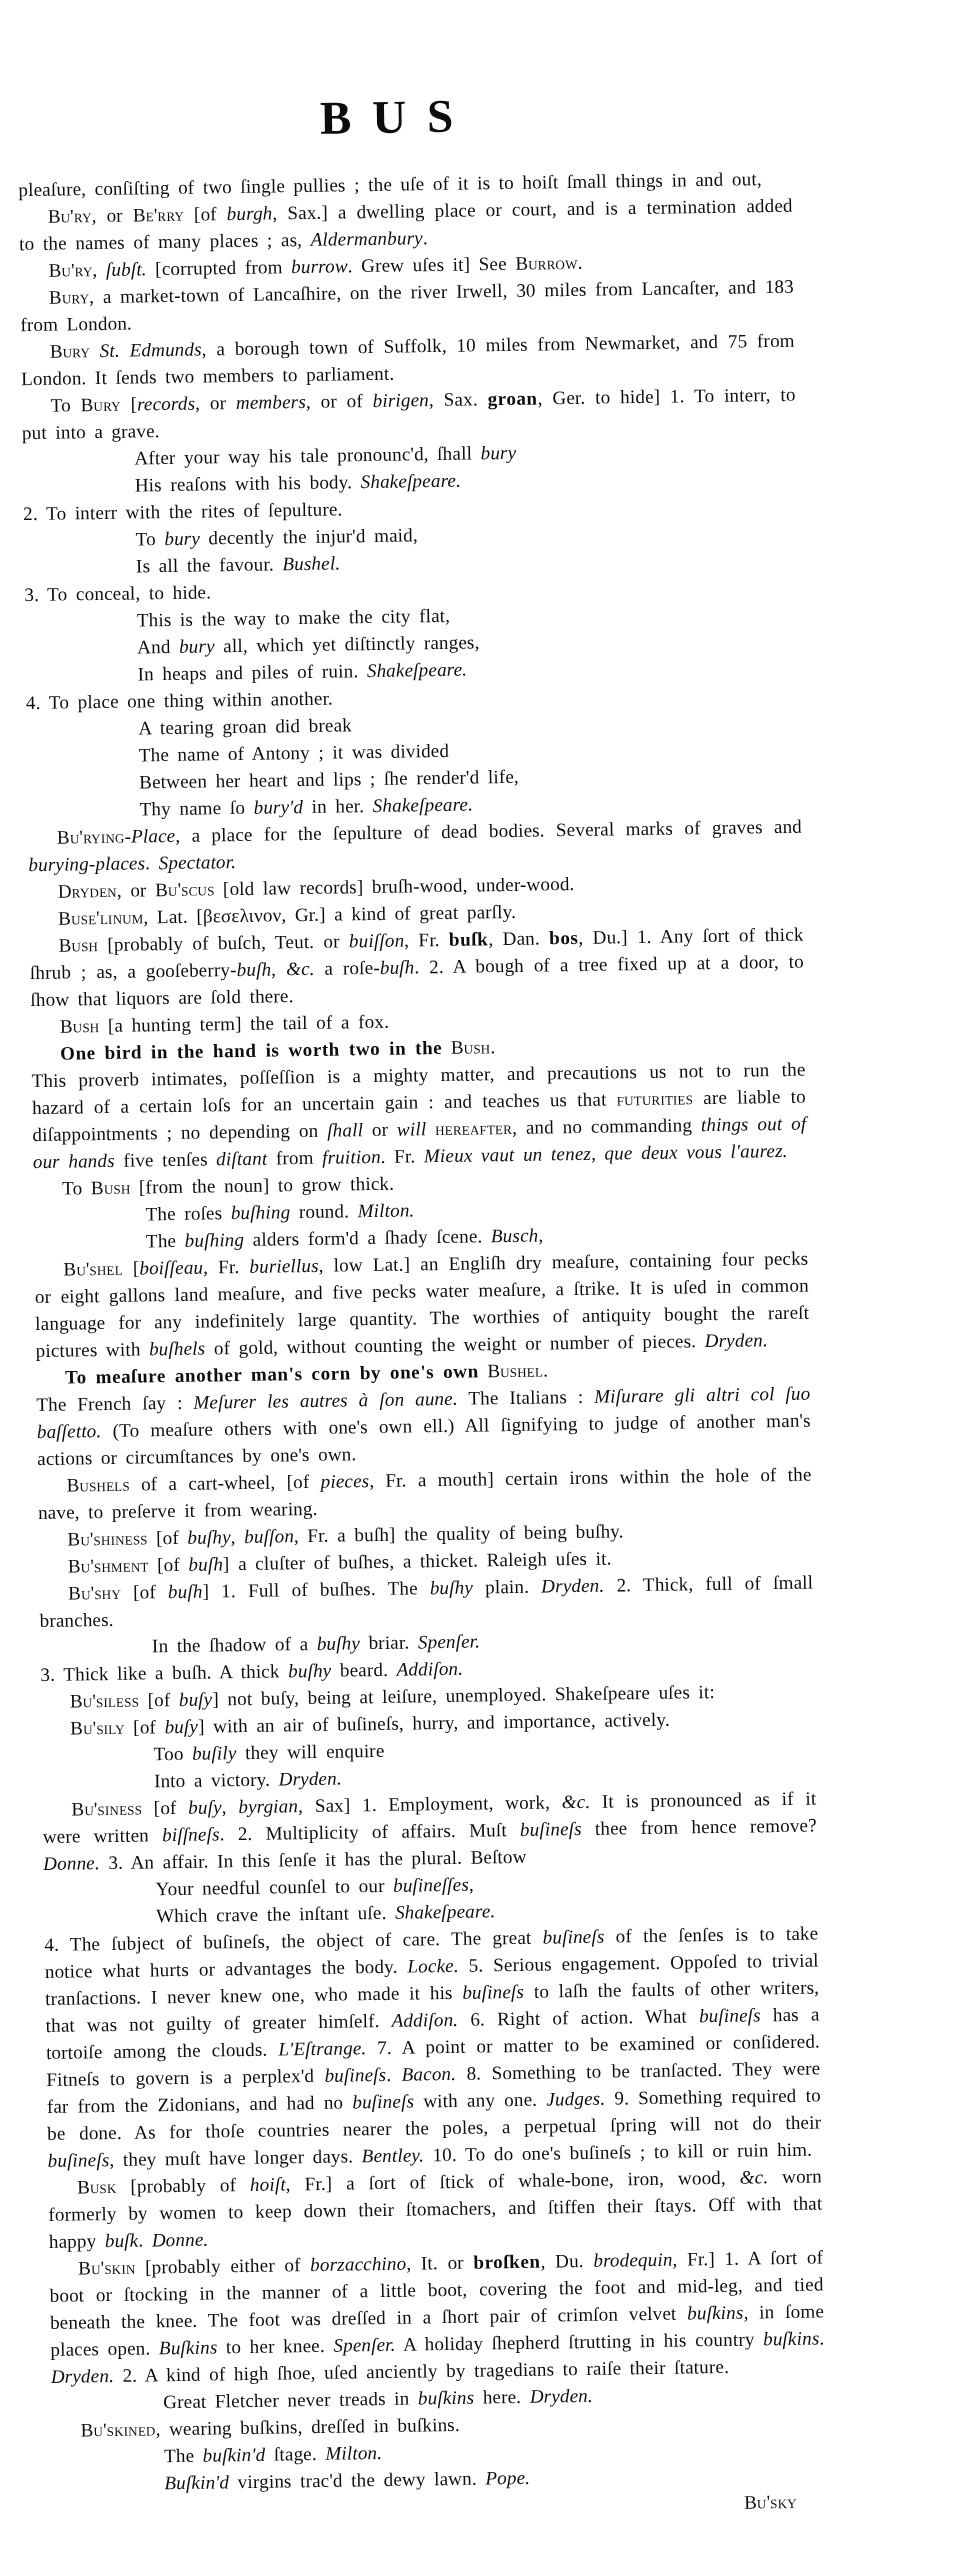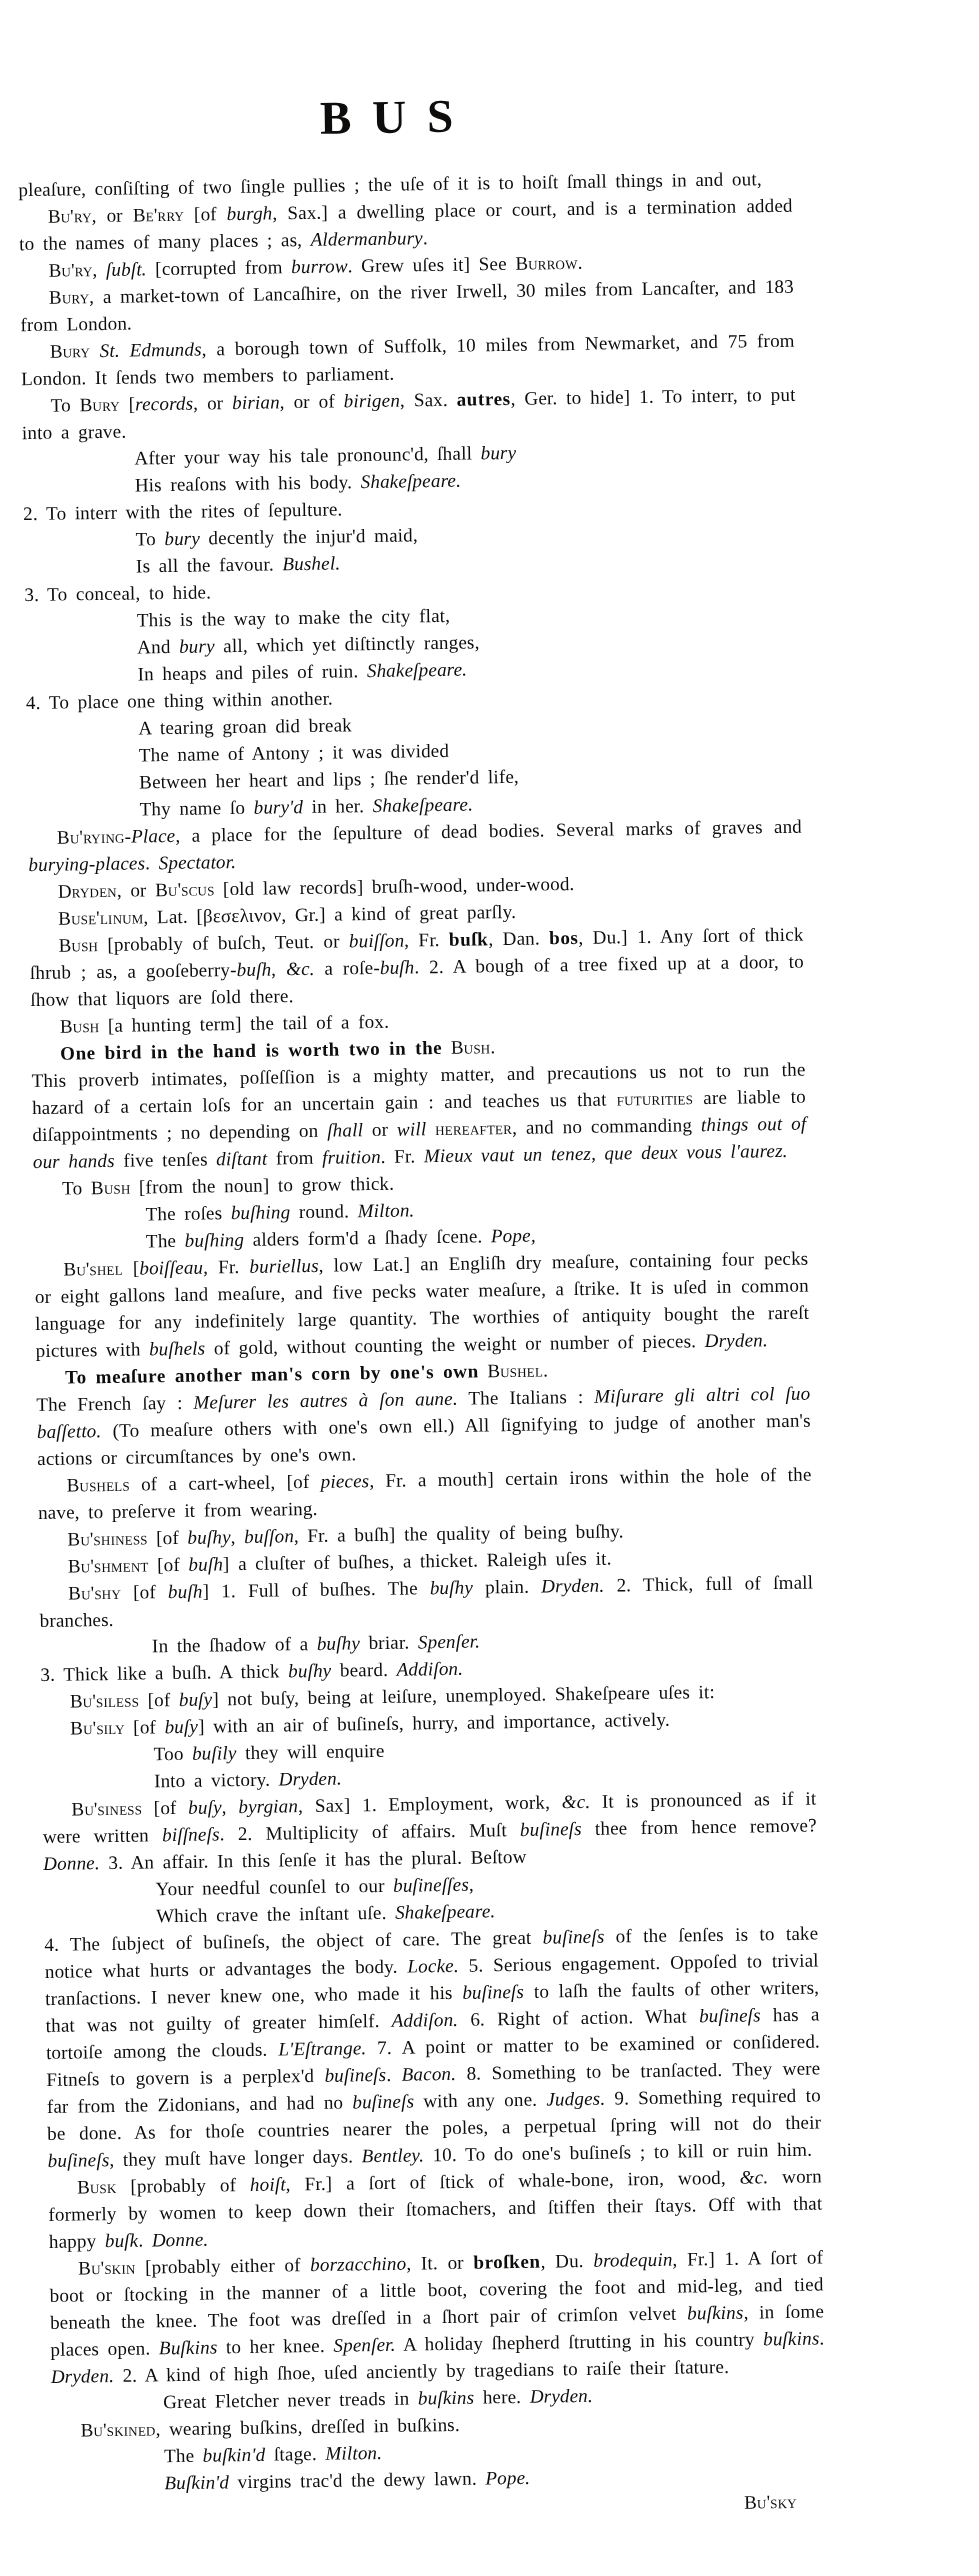--- a/index.html
+++ b/index.html
@@ -56,21 +56,21 @@
 
 <div class="page">
   <div class="content">
     <div class="header">B U S</div>
     <div id="text-block">
         <p class="ln cont">pleaſure, conſiſting of two ſingle pullies ; the uſe of it is to hoiſt ſmall things in and out,</p>
         <p class="ln entry"><span class="sc">Bu'ry</span>, or <span class="sc">Be'rry</span> [of <span class="it">burgh</span>, Sax.] a dwelling place or court, and is a termination added to the names of many places ; as, <span class="it">Aldermanbury</span>.</p>
         <p class="ln entry"><span class="sc">Bu'ry</span>, <span class="it">ſubſt.</span> [corrupted from <span class="it">burrow</span>. Grew uſes it] See <span class="sc">Burrow</span>.</p>
         <p class="ln entry"><span class="sc">Bury</span>, a market-town of Lancaſhire, on the river Irwell, 30 miles from Lancaſter, and 183 from London.</p>
         <p class="ln entry"><span class="sc">Bury</span> <span class="it">St. Edmunds</span>, a borough town of Suffolk, 10 miles from Newmarket, and 75 from London. It ſends two members to parliament.</p>
-        <p class="ln entry">To <span class="sc">Bury</span> [<span class="it">records</span>, or <span class="it">birian</span>, or of <span class="it">birigen</span>, Sax. <span class="bl">autres</span>, Ger. to hide] 1. To interr, to put into a grave.</p>
+        <p class="ln entry">To <span class="sc">Bury</span> [<span class="it">records</span>, or <span class="it">members</span>, or of <span class="it">birigen</span>, Sax. <span class="bl">groan</span>, Ger. to hide] 1. To interr, to put into a grave.</p>
         <p class="ln quote">After your way his tale pronounc'd, ſhall <span class="it">bury</span></p>
         <p class="ln quote">His reaſons with his body. <span class="it">Shakeſpeare.</span></p>
         <p class="ln num">2. To interr with the rites of ſepulture.</p>
         <p class="ln quote">To <span class="it">bury</span> decently the injur'd maid,</p>
         <p class="ln quote">Is all the favour. <span class="it">Bushel.</span></p>
         <p class="ln num">3. To conceal, to hide.</p>
         <p class="ln quote">This is the way to make the city flat,</p>
         <p class="ln quote">And <span class="it">bury</span> all, which yet diſtinctly ranges,</p>
         <p class="ln quote">In heaps and piles of ruin. <span class="it">Shakeſpeare.</span></p>
         <p class="ln num">4. To place one thing within another.</p>
@@ -80,21 +80,21 @@
         <p class="ln quote">Thy name ſo <span class="it">bury'd</span> in her. <span class="it">Shakeſpeare.</span></p>
         <p class="ln entry"><span class="sc">Bu'rying</span>-<span class="it">Place</span>, a place for the ſepulture of dead bodies. Several marks of graves and <span class="it">burying-places</span>. <span class="it">Spectator.</span></p>
         <p class="ln entry"><span class="sc">Dryden</span>, or <span class="sc">Bu'scus</span> [old law records] bruſh-wood, under-wood.</p>
         <p class="ln entry"><span class="sc">Buse'linum</span>, Lat. [βεσελινον, Gr.] a kind of great parſly.</p>
         <p class="ln entry"><span class="sc">Bush</span> [probably of buſch, Teut. or <span class="it">buiſſon</span>, Fr. <span class="bl">buſk</span>, Dan. <span class="bl">bos</span>, Du.] 1. Any ſort of thick ſhrub ; as, a gooſeberry-<span class="it">buſh</span>, <span class="it">&amp;c.</span> a roſe-<span class="it">buſh</span>. 2. A bough of a tree fixed up at a door, to ſhow that liquors are ſold there.</p>
         <p class="ln entry"><span class="sc">Bush</span> [a hunting term] the tail of a fox.</p>
         <p class="ln proverb"><span class="bl">One bird in the hand is worth two in the</span> <span class="sc">Bush</span>.</p>
         <p class="ln cont">This proverb intimates, poſſeſſion is a mighty matter, and precautions us not to run the hazard of a certain loſs for an uncertain gain : and teaches us that <span class="sc">futurities</span> are liable to diſappointments ; no depending on <span class="it">ſhall</span> or <span class="it">will</span> <span class="sc">hereafter</span>, and no commanding <span class="it">things out of our hands</span> five tenſes <span class="it">diſtant</span> from <span class="it">fruition</span>. Fr. <span class="it">Mieux vaut un tenez, que deux vous l'aurez.</span></p>
         <p class="ln entry">To <span class="sc">Bush</span> [from the noun] to grow thick.</p>
         <p class="ln quote">The roſes <span class="it">buſhing</span> round. <span class="it">Milton.</span></p>
-        <p class="ln quote">The <span class="it">buſhing</span> alders form'd a ſhady ſcene. <span class="it">Pope,</span></p>
+        <p class="ln quote">The <span class="it">buſhing</span> alders form'd a ſhady ſcene. <span class="it">Busch,</span></p>
         <p class="ln entry"><span class="sc">Bu'shel</span> [<span class="it">boiſſeau</span>, Fr. <span class="it">buriellus</span>, low Lat.] an Engliſh dry meaſure, containing four pecks or eight gallons land meaſure, and five pecks water meaſure, a ſtrike. It is uſed in common language for any indefinitely large quantity. The worthies of antiquity bought the rareſt pictures with <span class="it">buſhels</span> of gold, without counting the weight or number of pieces. <span class="it">Dryden.</span></p>
         <p class="ln proverb"><span class="bl">To meaſure another man's corn by one's own</span> <span class="sc">Bushel</span>.</p>
         <p class="ln cont">The French ſay : <span class="it">Meſurer les autres à ſon aune.</span> The Italians : <span class="it">Miſurare gli altri col ſuo baſſetto.</span> (To meaſure others with one's own ell.) All ſignifying to judge of another man's actions or circumſtances by one's own.</p>
         <p class="ln entry"><span class="sc">Bushels</span> of a cart-wheel, [of <span class="it">pieces</span>, Fr. a mouth] certain irons within the hole of the nave, to preſerve it from wearing.</p>
         <p class="ln entry"><span class="sc">Bu'shiness</span> [of <span class="it">buſhy</span>, <span class="it">buſſon</span>, Fr. a buſh] the quality of being buſhy.</p>
         <p class="ln entry"><span class="sc">Bu'shment</span> [of <span class="it">buſh</span>] a cluſter of buſhes, a thicket. Raleigh uſes it.</p>
         <p class="ln entry"><span class="sc">Bu'shy</span> [of <span class="it">buſh</span>] 1. Full of buſhes. The <span class="it">buſhy</span> plain. <span class="it">Dryden.</span> 2. Thick, full of ſmall branches.</p>
         <p class="ln quote">In the ſhadow of a <span class="it">buſhy</span> briar. <span class="it">Spenſer.</span></p>
         <p class="ln num">3. Thick like a buſh. A thick <span class="it">buſhy</span> beard. <span class="it">Addiſon.</span></p>
         <p class="ln entry"><span class="sc">Bu'siless</span> [of <span class="it">buſy</span>] not buſy, being at leiſure, unemployed. Shakeſpeare uſes it:</p>

